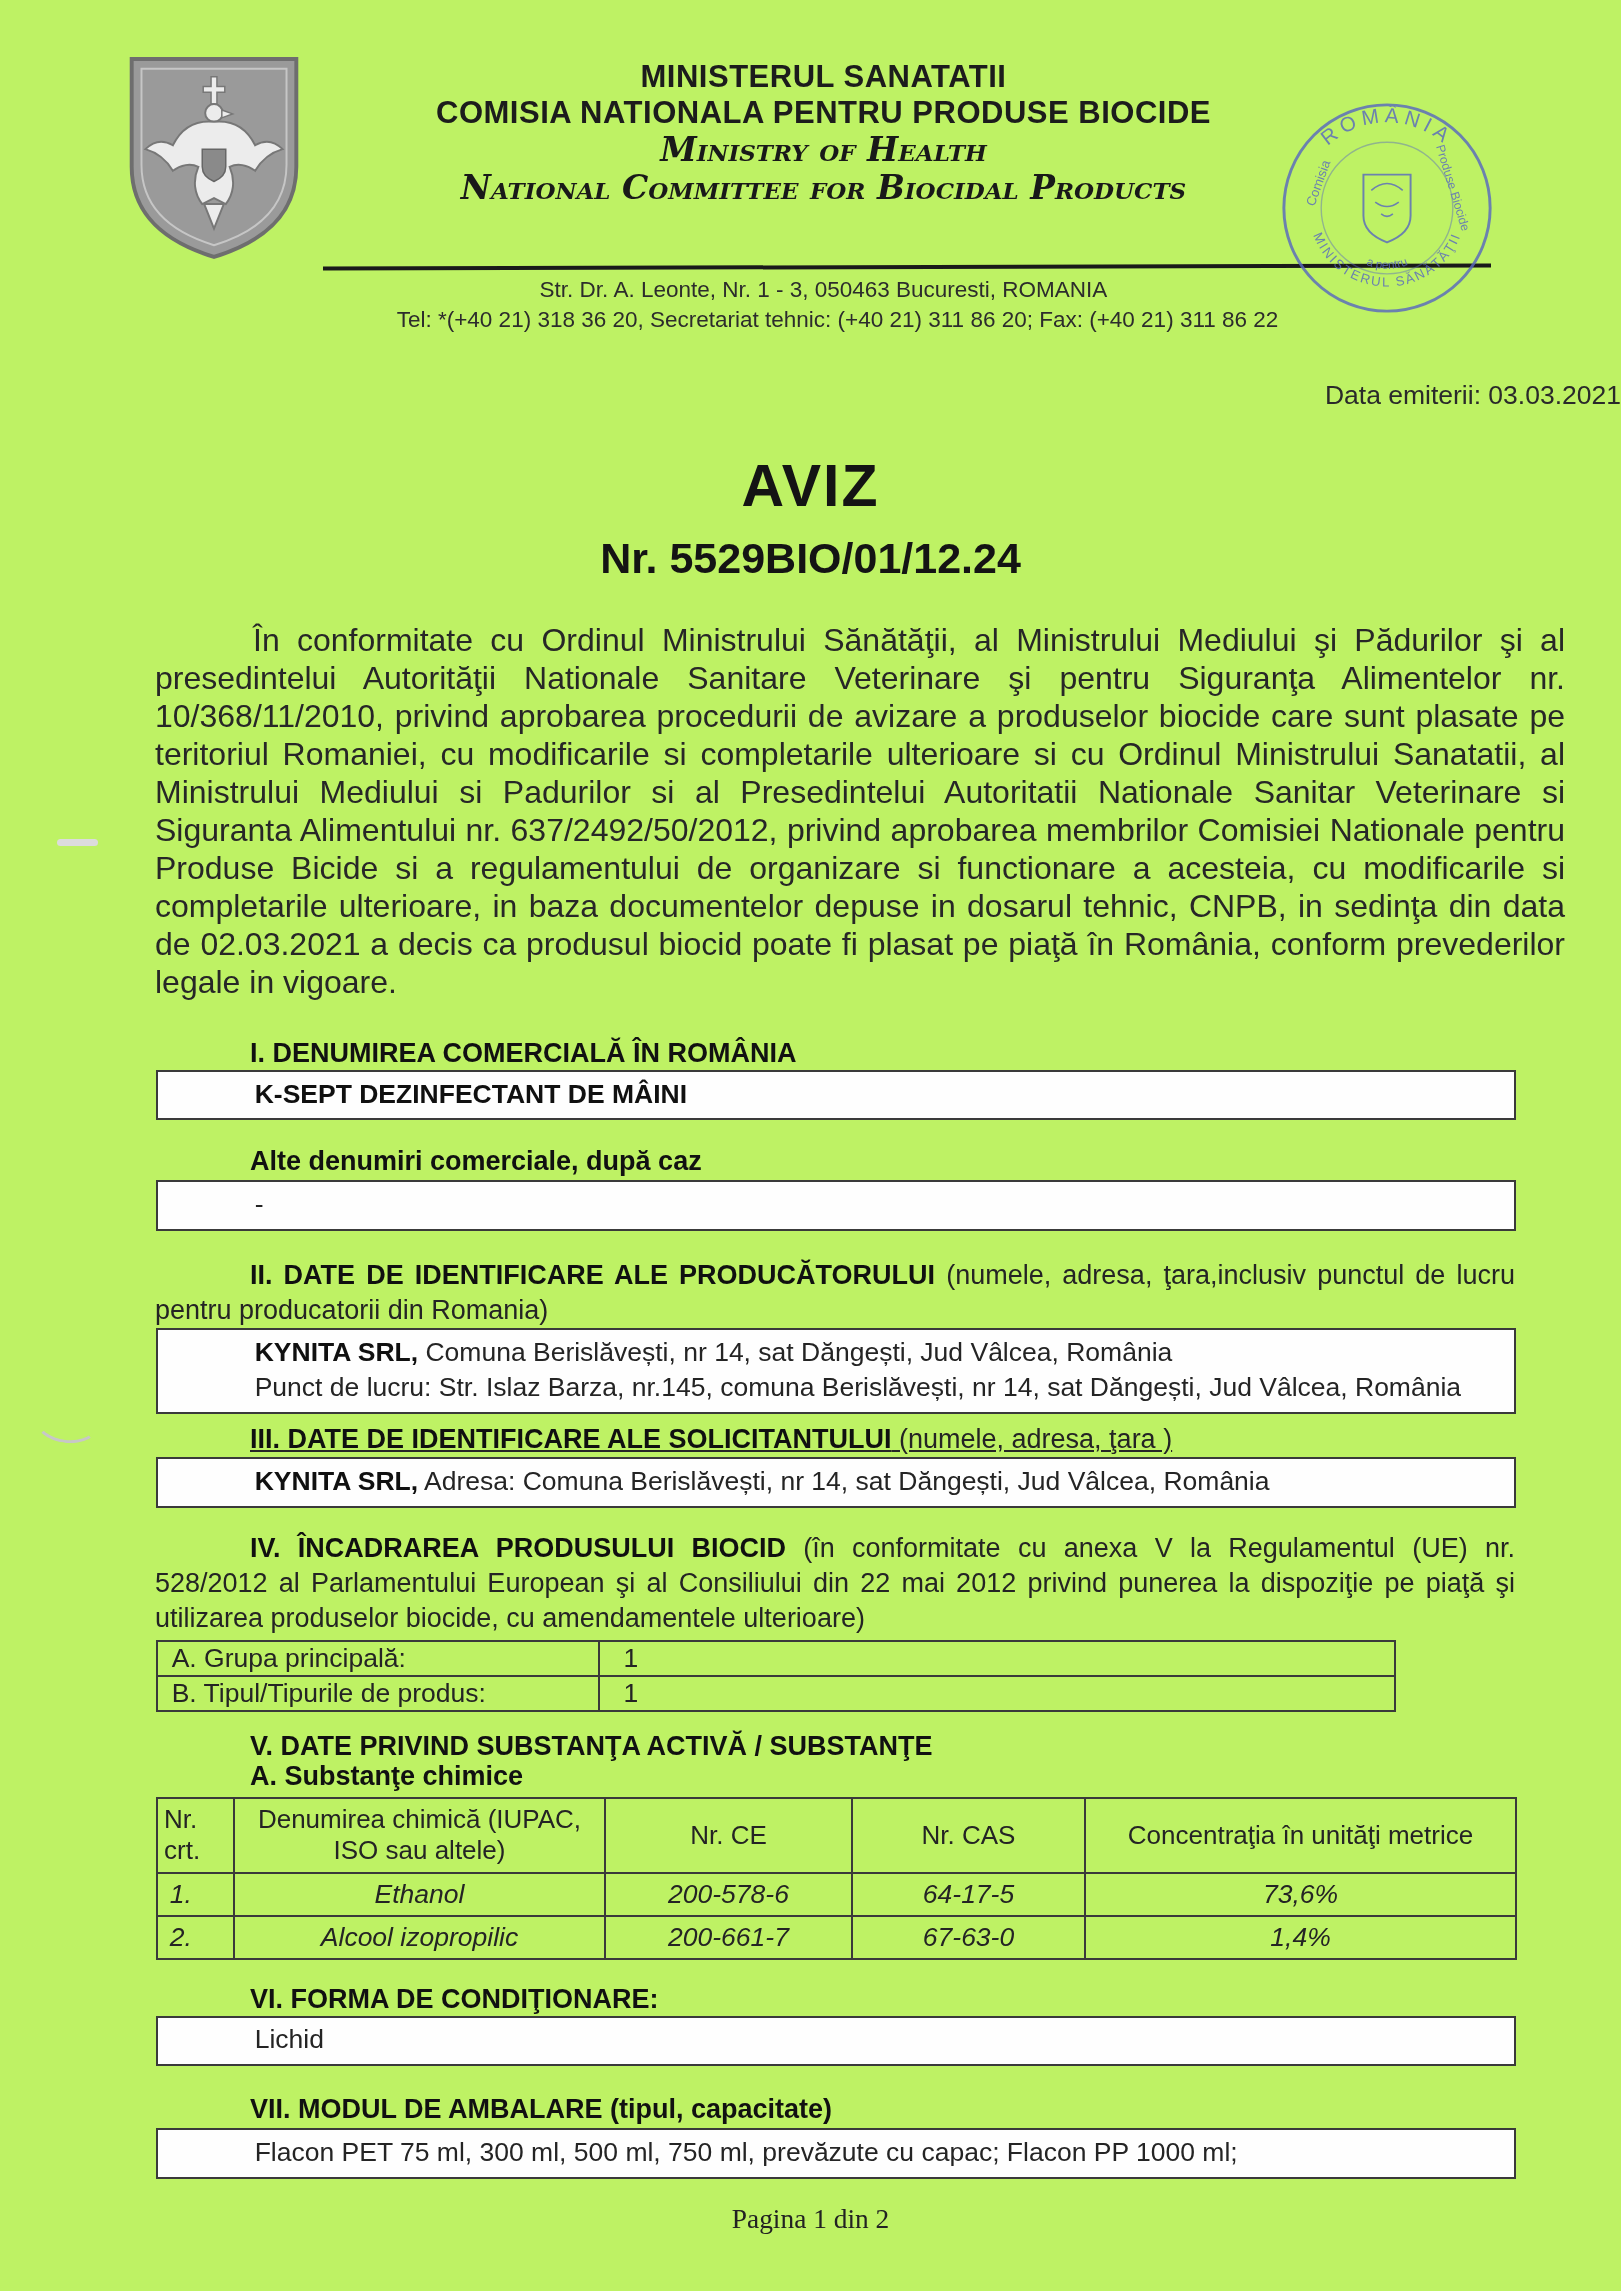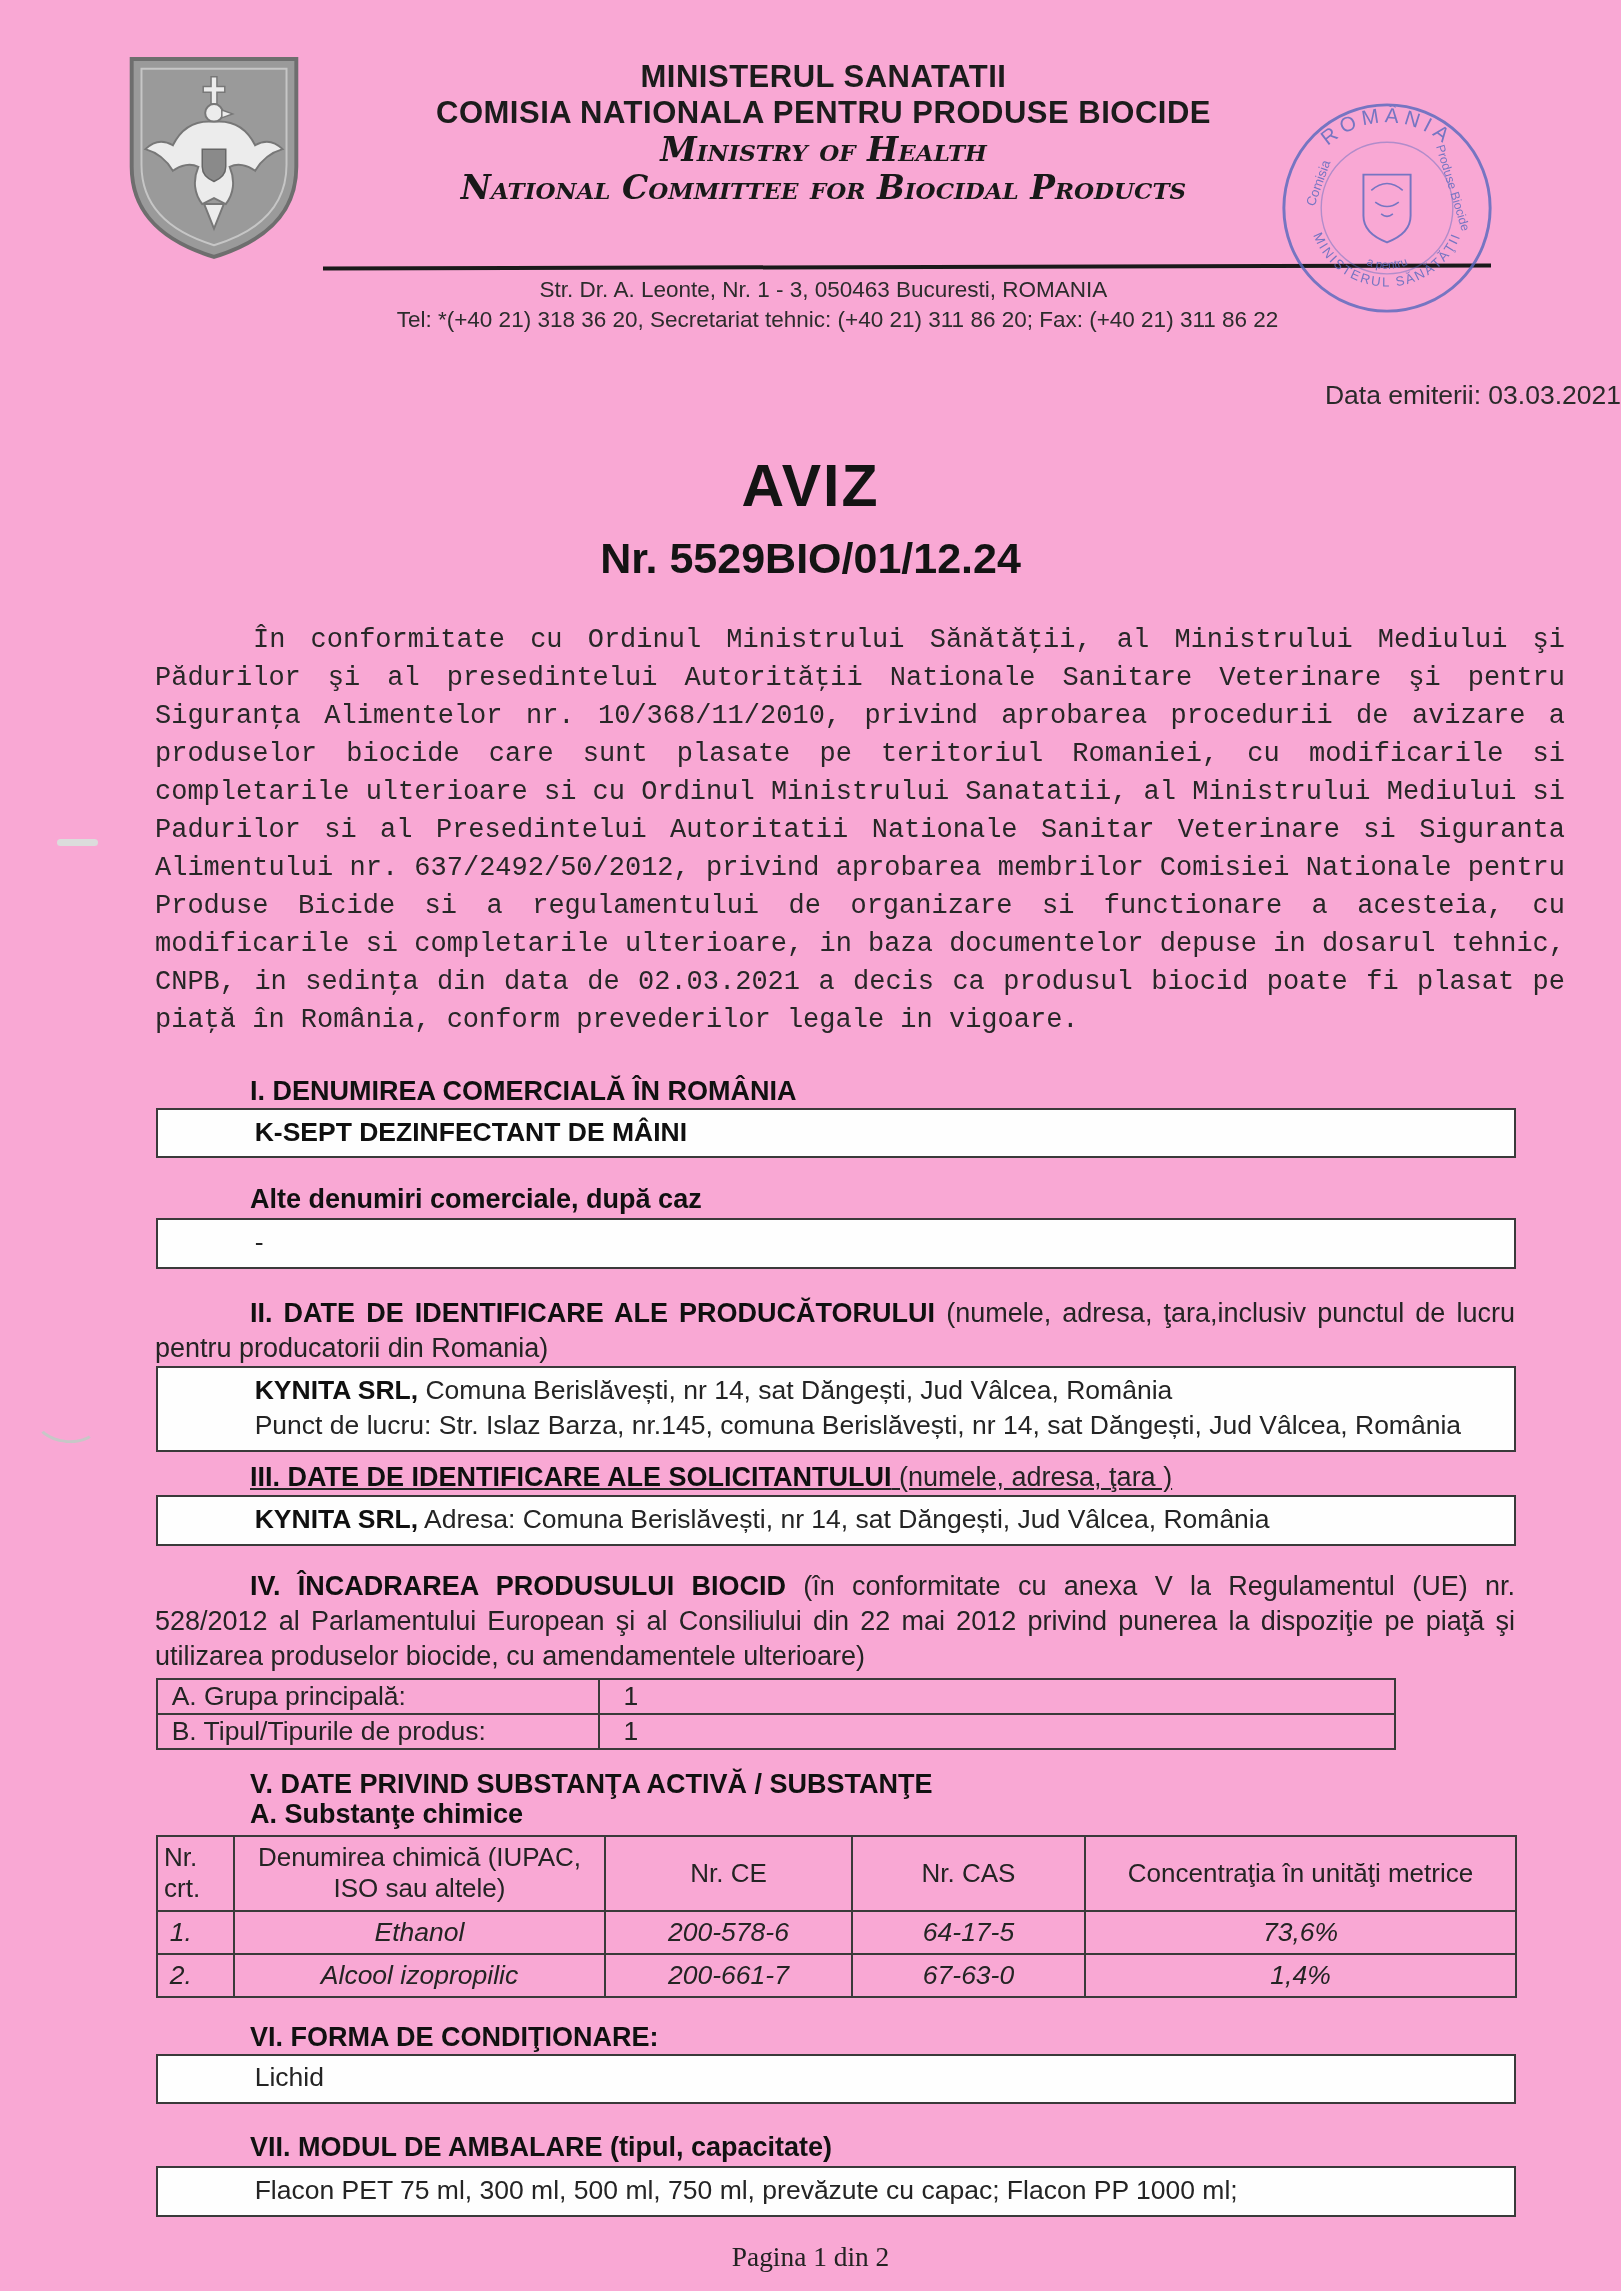--- a/index.html
+++ b/index.html
@@ -1,38 +1,38 @@
 <!DOCTYPE html>
 <html><head>
 <meta charset="utf-8">
 <style>
   * { margin:0; padding:0; box-sizing:border-box; }
   body { background:#e8e8e8; font-family:"Liberation Sans", sans-serif; }
   .page {
     position:relative; width:1621px; height:2292px; margin:0 auto;
-    background:#f9a8d4; color:#262626; overflow:hidden;
+    background:#bef264; color:#262626; overflow:hidden;
   }
   .b { font-weight:bold; color:#101010; }
 
   
   .header { position:relative; height:343px; }
   .emblem { position:absolute; left:116px; top:51px; }
   .head-text { position:absolute; left:314px; top:59px; width:1019px; text-align:center; }
   .head-ro { font-size:31px; font-weight:bold; color:#1c1c1c; letter-spacing:0.5px; line-height:36px; }
   .head-en { font-size:33px; font-weight:bold; font-variant:small-caps; font-family:"DejaVu Serif", serif; color:#191919; line-height:38px;font-style:italic; }
   .head-rule { position:absolute; left:323px; top:265px; width:1168px; height:3.9px; background:#1a1a1a; transform:rotate(-0.15deg); }
   .addr { position:absolute; left:314px; top:277px; width:1019px; text-align:center; font-size:22.5px; color:#2c2c2c; }
   .phone { position:absolute; left:230px; top:307px; width:1215px; text-align:center; font-size:22.5px; color:#2c2c2c; }
   .stamp { position:absolute; left:1277px; top:98px; opacity:0.82; }
 
   
   .date-line { margin-top:37px; text-align:right; font-size:26.5px; color:#2a2a2a; }
   .doc-title { margin-top:45px; text-align:center; font-size:59px; font-weight:bold; color:#141414; letter-spacing:2px; line-height:61px; }
   .doc-number { margin-top:15.7px; text-align:center; font-size:43px; font-weight:bold; color:#141414; line-height:51px; }
-  .intro { margin:37px 56px 0 155px; font-size:27px; line-height:38px; text-align:justify; text-indent:98px; color:#272727;font-family:Liberation Mono, monospace; }
+  .intro { margin:37px 56px 0 155px; font-size:32px; line-height:38px; text-align:justify; text-indent:98px; color:#272727; }
 
   .heading { margin-left:250px; margin-right:106px; font-size:27px; font-weight:bold; color:#111; line-height:34px; }
   .heading-wrap { margin-left:155px; margin-right:106px; text-indent:95px; text-align:justify; font-size:27px; line-height:35px; }
   .heading-wrap .note { font-weight:normal; color:#242424; }
 
   .vbox {
     margin-left:156px; margin-right:105px; border:2px solid #3a3a3a;
     padding:4.9px 13.7px 6.9px 13.7px; font-size:26.5px; line-height:35px; color:#242424;
     background:#fefefe;
   }

